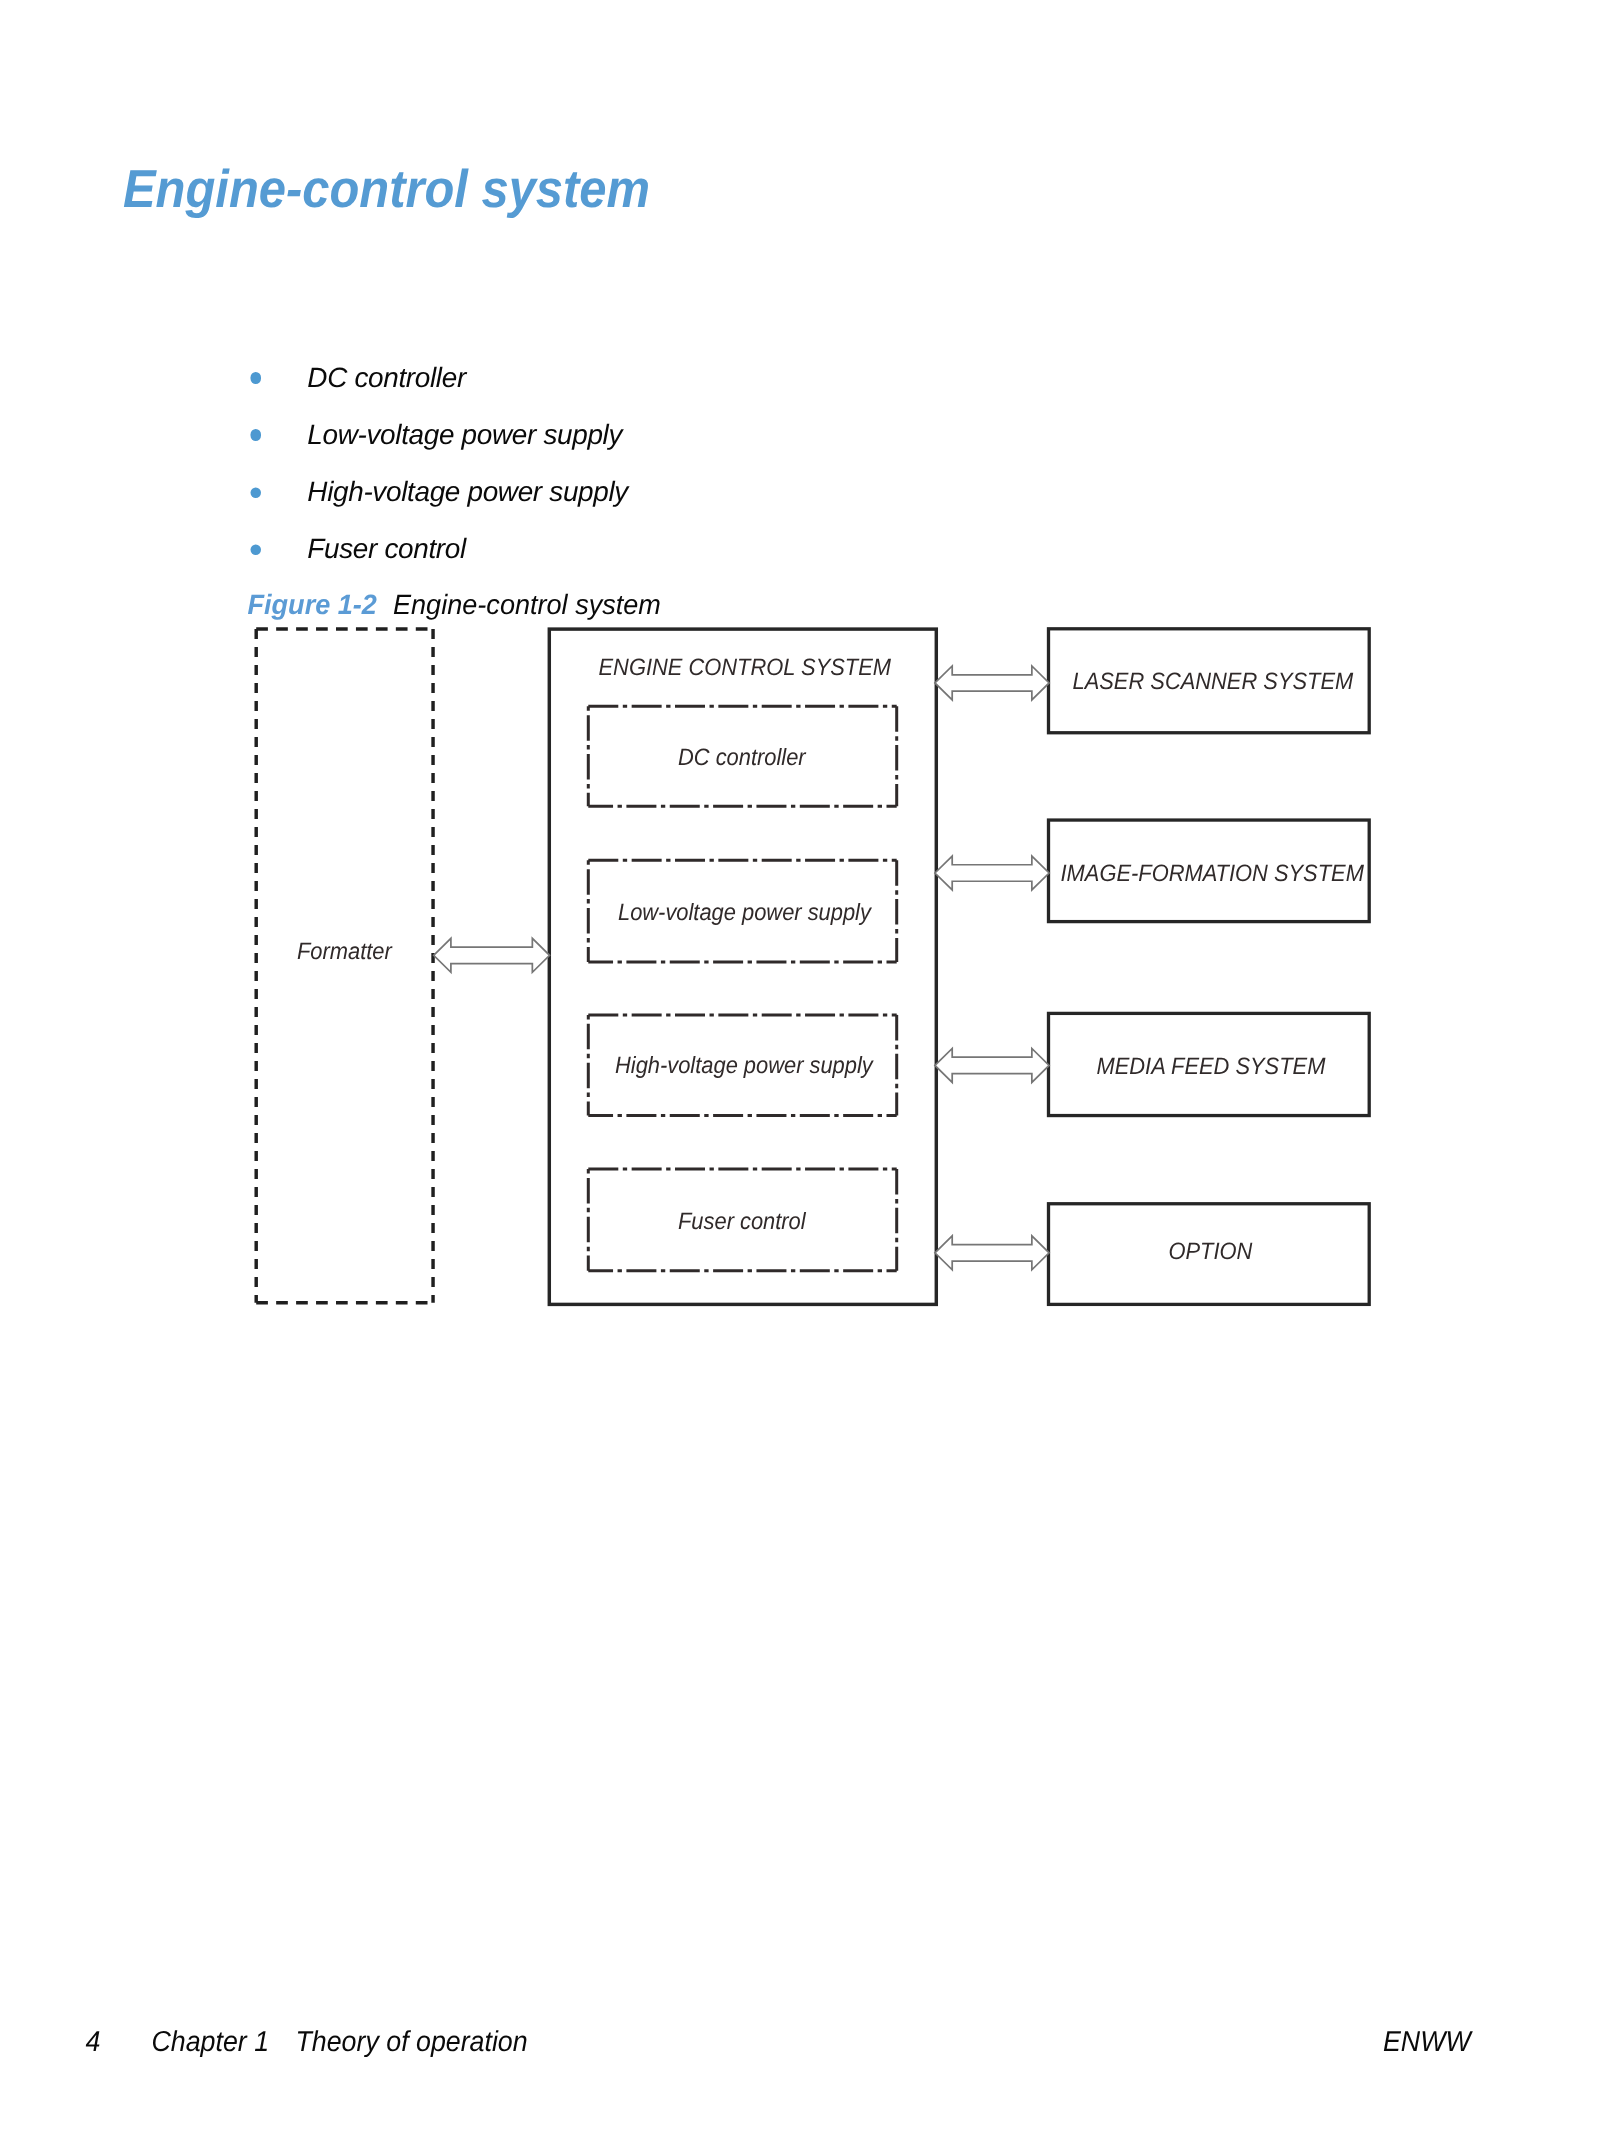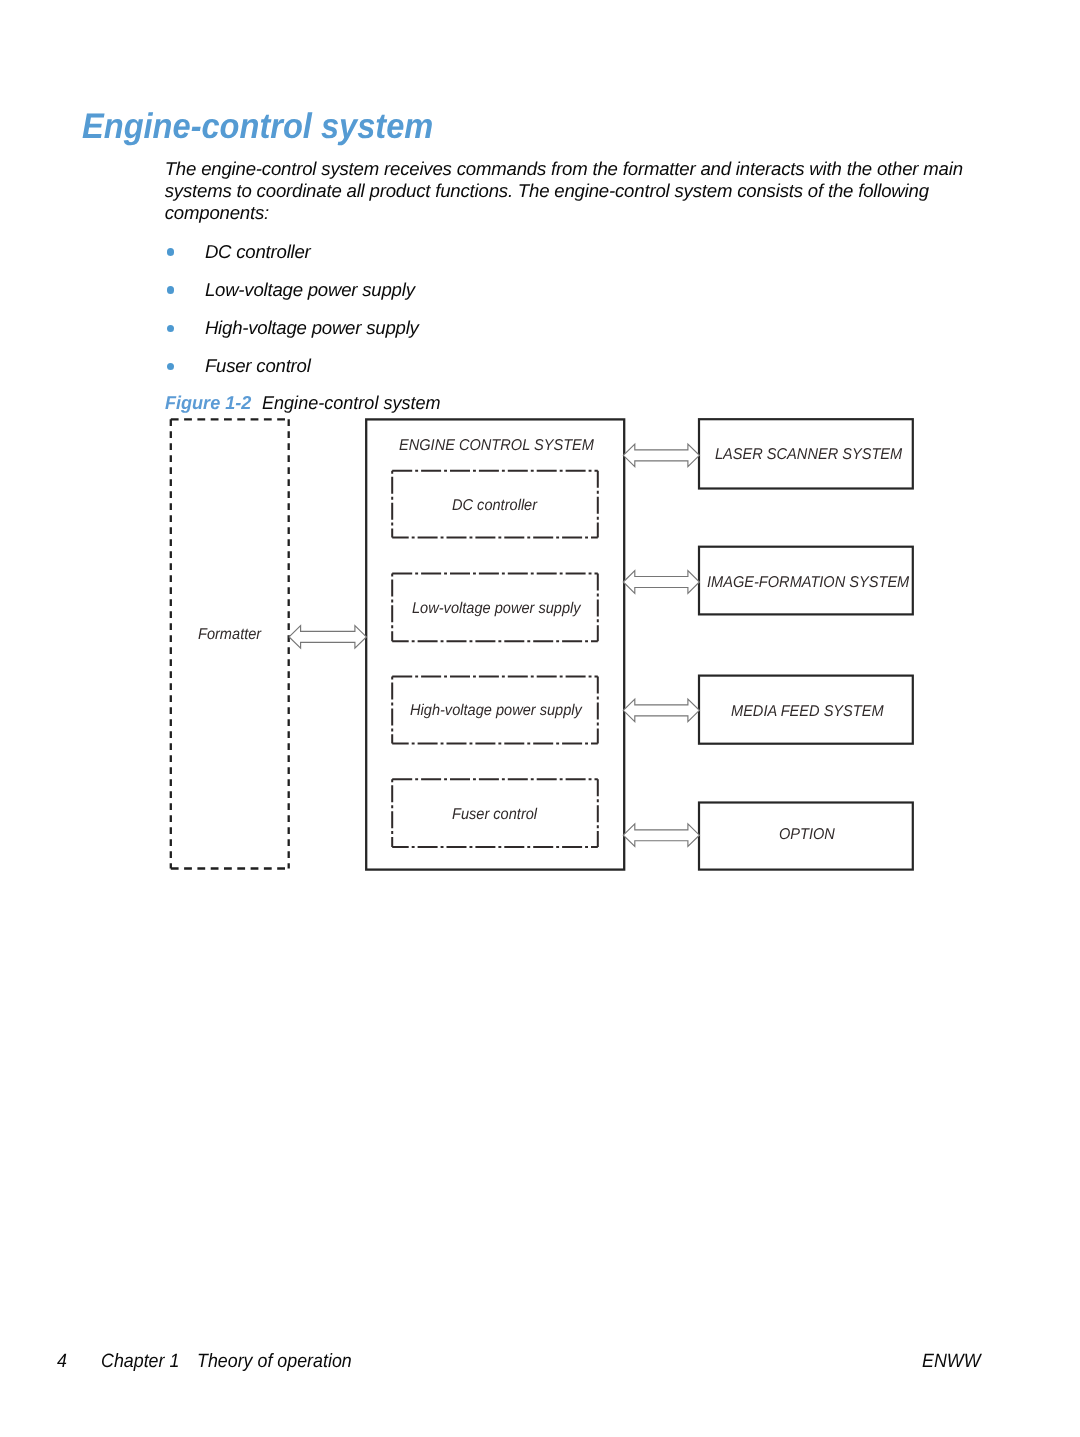--- a/index.html
+++ b/index.html
@@ -83,25 +83,20 @@
   #lbl-r2 { left:731.1px; top:704.1px; }
   #lbl-r3 { left:778.7px; top:827.4px; }
 </style>
 </head>
 <body>
 
 <div class="page">
 
   <h1 id="page-title">Engine-control system</h1>
 
-  <p id="intro">
-      <span>The engine-control system receives commands from the formatter and interacts with the other main</span>
-      <span>systems to coordinate all product functions. The engine-control system consists of the following</span>
-      <span>components:</span>
-    </p>
 
   <div id="bullets">
     <div class="bullet-row">
       <span class="bullet-dot"></span>
       <span class="bullet-label">DC controller</span>
     </div>
     <div class="bullet-row">
       <span class="bullet-dot"></span>
       <span class="bullet-label">Low-voltage power supply</span>
     </div>

